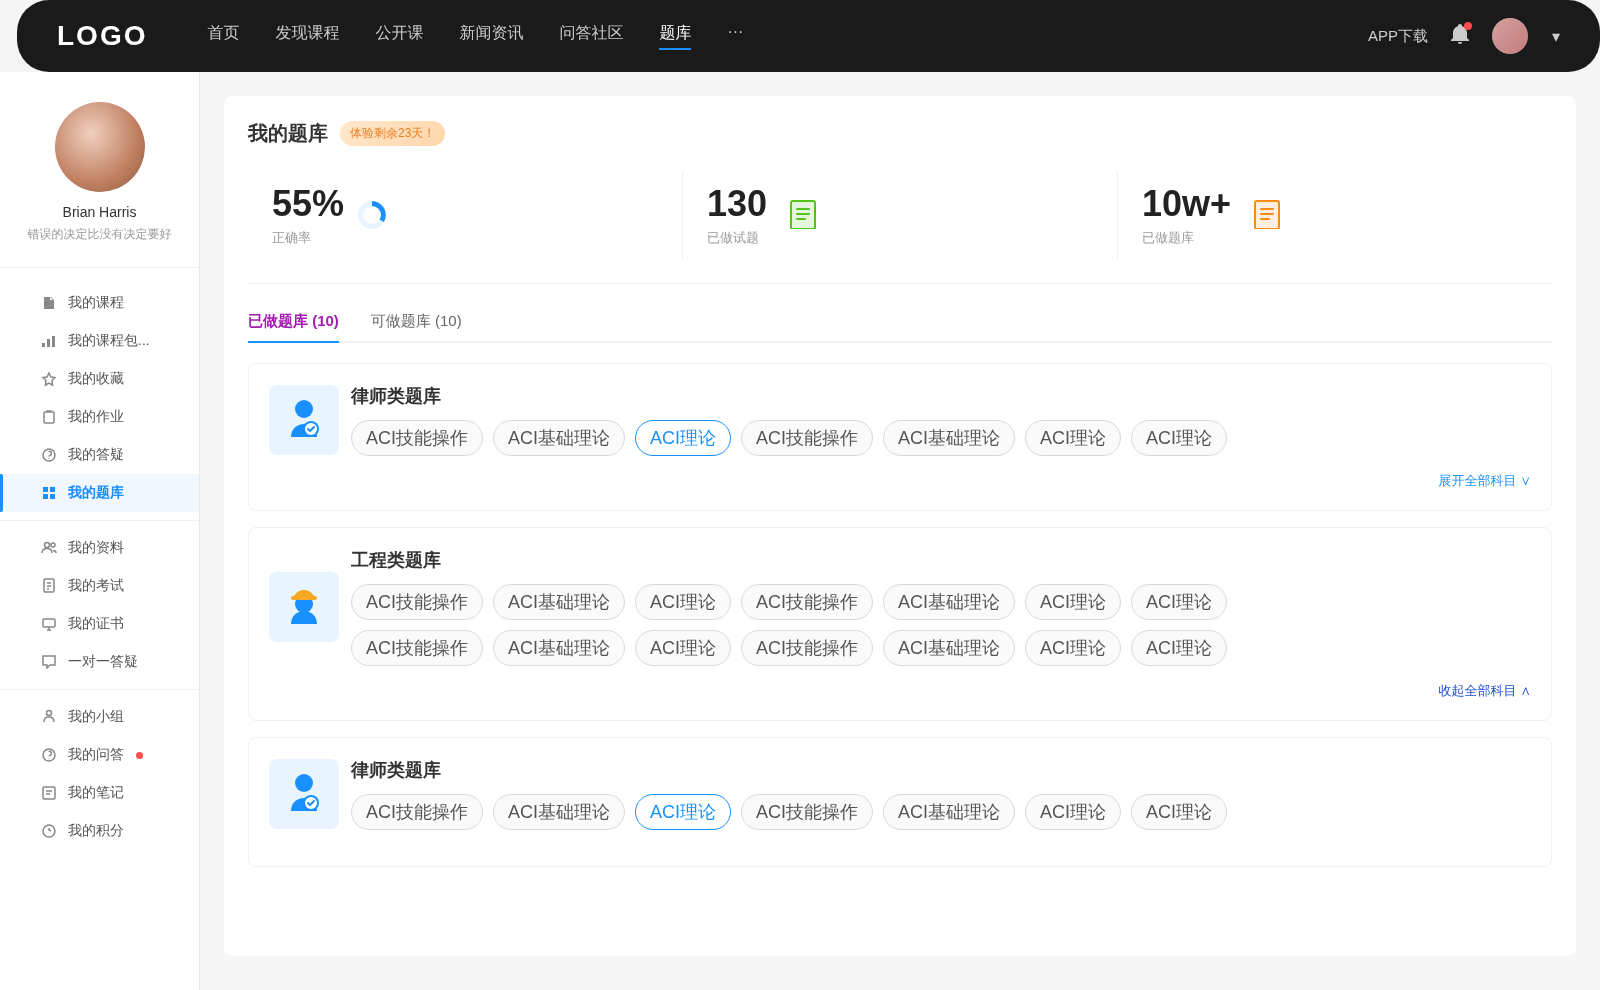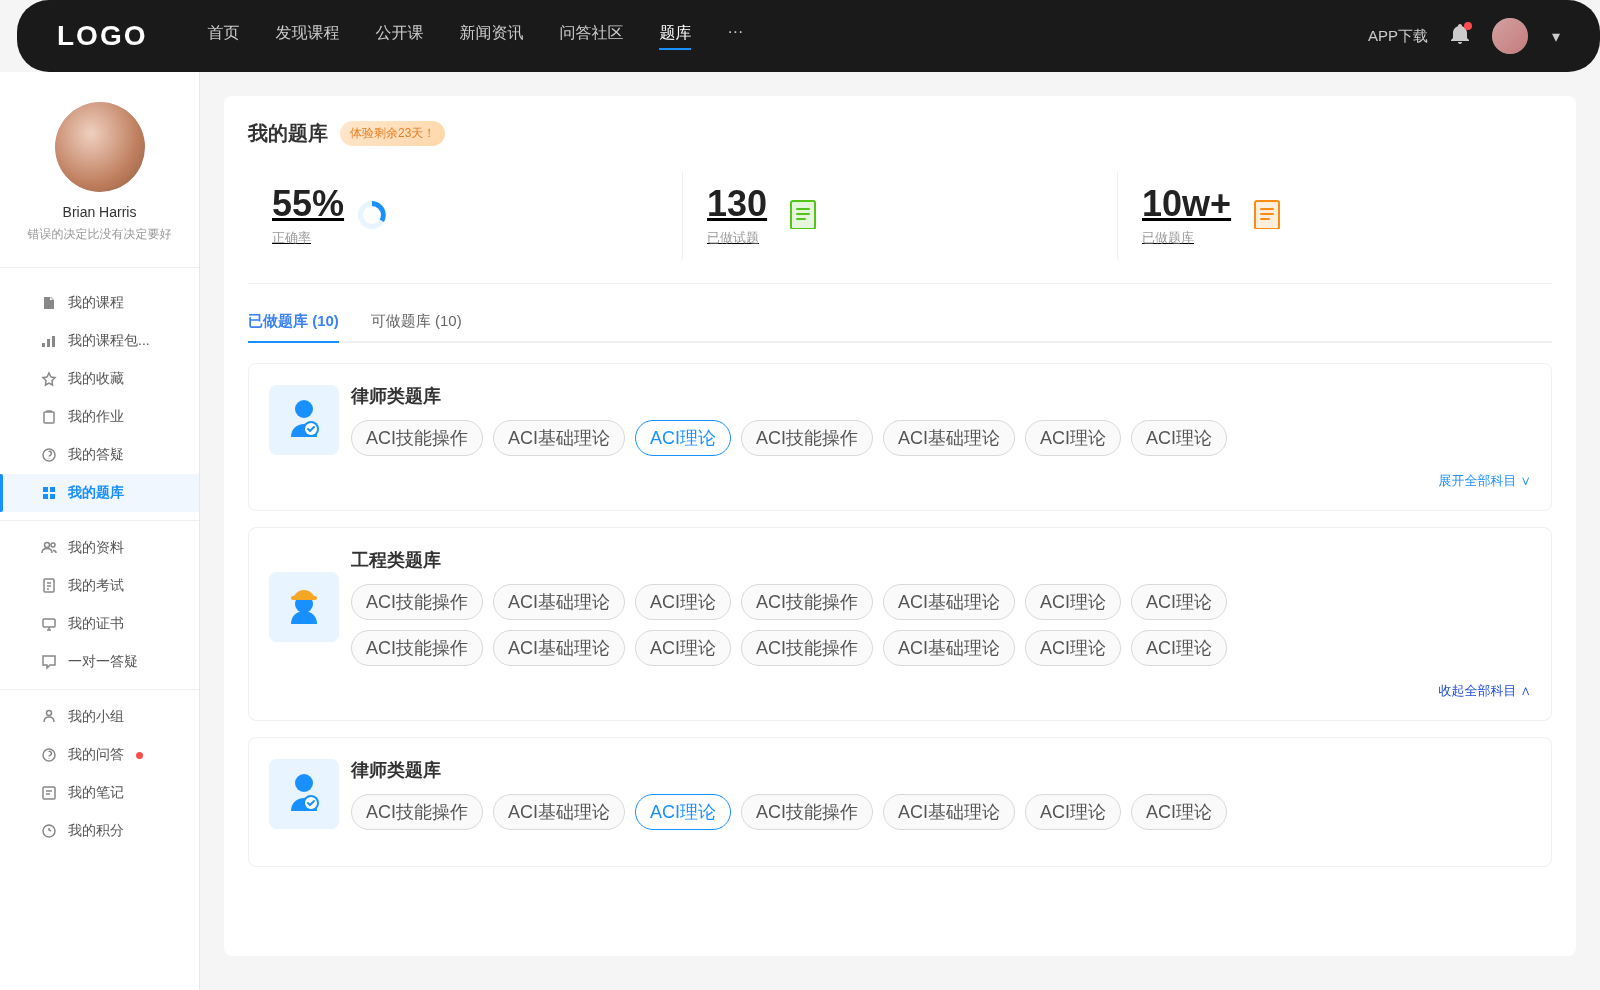--- a/index.html
+++ b/index.html
@@ -39,30 +39,30 @@
     
     .main { flex: 1; background: #f5f5f5; padding: 24px; overflow-y: auto; }
     .main-inner { background: #fff; border-radius: 8px; padding: 24px; min-height: 860px; }
 
     
     .section-header { display: flex; align-items: center; gap: 12px; margin-bottom: 24px; }
     .section-title { font-size: 20px; font-weight: 600; color: #333; }
     .trial-badge { background: linear-gradient(135deg, #ffe8cc, #ffd6aa); color: #e67e22; font-size: 12px; padding: 4px 10px; border-radius: 20px; white-space: nowrap; }
 
     
-    .stats-row { display: flex; gap: 0; margin-bottom: 28px; border-bottom: 1px solid #f0f0f0; padding-bottom: 24px; text-decoration: underline; }
+    .stats-row { display: flex; gap: 0; margin-bottom: 28px; border-bottom: 1px solid #f0f0f0; padding-bottom: 24px; }
     .stat-item { flex: 1; display: flex; align-items: center; gap: 12px; padding: 12px 24px; border-right: 1px solid #f0f0f0; }
     .stat-item:last-child { border-right: none; }
     .stat-number { font-size: 36px; font-weight: 700; color: #222; }
     .stat-label { font-size: 13px; color: #999; margin-top: 4px; }
 
     
     .tabs { display: flex; gap: 32px; margin-bottom: 20px; border-bottom: 2px solid #f0f0f0; }
     .tab { font-size: 15px; color: #666; cursor: pointer; padding-bottom: 10px; position: relative; }
-    .tab.active { color: #3b82f6; font-weight: 600; }
+    .tab.active { color: #a21caf; font-weight: 600; }
     .tab.active::after { content: ''; position: absolute; bottom: -2px; left: 0; right: 0; height: 2px; background: #1890ff; }
 
     
     .qbank-section { border: 1px solid #f0f0f0; border-radius: 8px; margin-bottom: 16px; padding: 20px; }
     .qbank-header { display: flex; align-items: center; gap: 12px; margin-bottom: 16px; }
     .qbank-icon { width: 70px; height: 70px; background: #e8f4ff; border-radius: 8px; display: flex; align-items: center; justify-content: center; flex-shrink: 0; }
     .qbank-info { flex: 1; }
     .qbank-title { font-size: 18px; font-weight: 600; color: #333; margin-bottom: 12px; }
     .tags-row { display: flex; flex-wrap: wrap; gap: 10px; align-items: center; }
     .tag { padding: 5px 14px; border-radius: 20px; font-size: 18px; cursor: pointer; border: 1px solid #d9d9d9; background: #fafafa; color: #555; }

